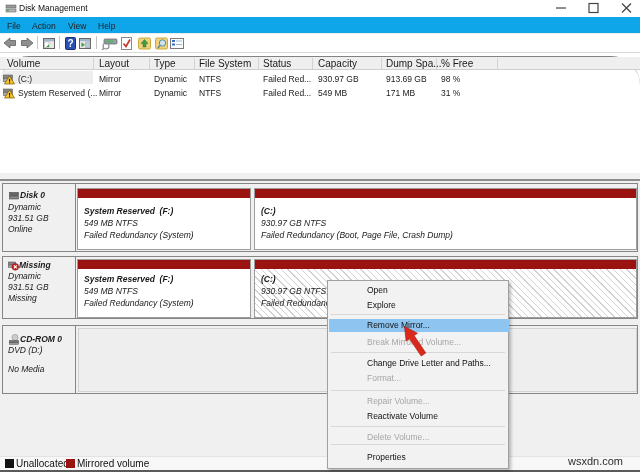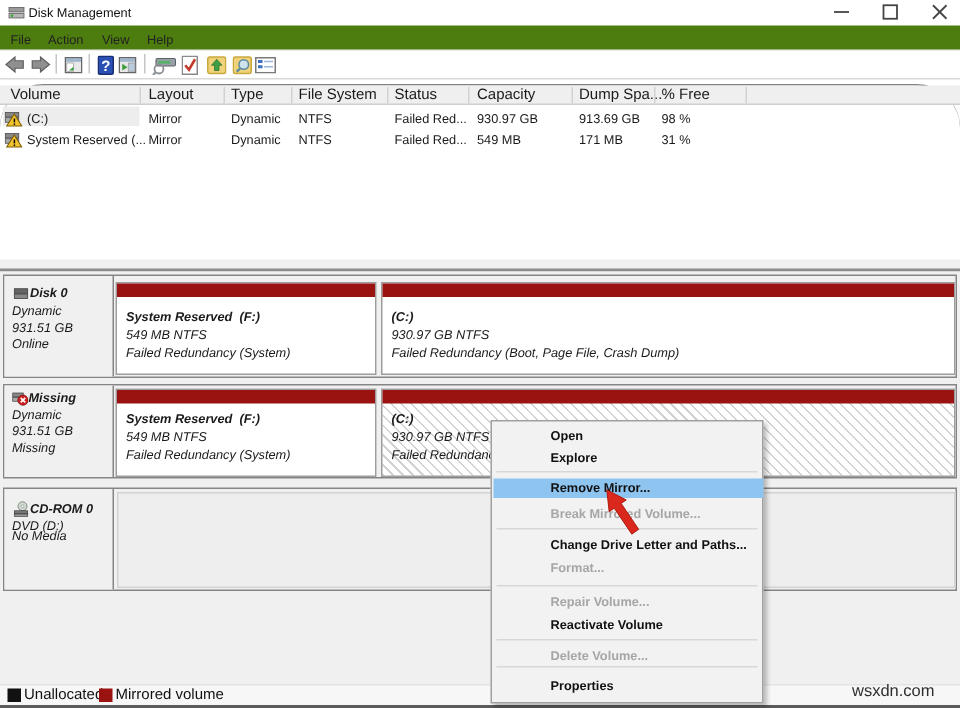--- a/index.html
+++ b/index.html
@@ -7,21 +7,21 @@
 #app {
   position:relative; width:640px; height:472px;
   font-family:"Liberation Sans", sans-serif;
   background:#fff; color:#000;
 }
 .abs { position:absolute; }
 
 #titlebar { left:0; top:0; width:640px; height:17px; background:#fff; }
 #titletext { left:19px; top:3px; font-size:8.5px; color:#111; }
 
-#menubar { left:0; top:17px; width:640px; height:17px; background:#4d7c0f; border-bottom:1px solid #ececec; font-size:8.5px; color:#222; }
+#menubar { left:0; top:17px; width:640px; height:17px; background:#0ea5e9; border-bottom:1px solid #ececec; font-size:8.5px; color:#222; }
 #menubar span { position:absolute; top:4px; }
 
 #toolbar { left:0; top:34px; width:640px; height:19px; background:#fff; border-bottom:1px solid #d9d9d9; }
 .tsep { position:absolute; top:2px; width:1px; height:13px; background:#c5c5c5; }
 
 #list { left:0; top:56px; width:640px; height:117px; background:#fff; border-top:1px solid #828282;border-radius:29px; }
 #lhead { position:absolute; left:0; top:0; width:640px; height:13px; background:#efefef; border-bottom:1px solid #cecece; font-size:10px; color:#1a1a1a; }
 #lhead span { position:absolute; top:1px; }
 .hsep { position:absolute; top:1px; width:1px; height:11px; background:#d2d2d2; }
 .lrow { position:absolute; width:640px; height:13px; font-size:8.5px; color:#1a1a1a; }
@@ -41,21 +41,21 @@
 .lgsq { position:absolute; top:2px; width:9px; height:9px; }
 
 #winbottom { left:0; top:470px; width:640px; height:2px; background:#5a5a5a; }
 
 #cmenu {
   left:327px; top:280px; width:182px; height:189px;
   background:#f2f2f2; border:1px solid #a0a0a0;
   box-shadow:2px 2px 3px rgba(0,0,0,0.25);
   font-size:8.5px; color:#111;
 }
-.mi { position:absolute; left:1px; width:180px; height:15px; line-height:15px; padding-left:38px; white-space:nowrap;font-weight:bold; }
+.mi { position:absolute; left:1px; width:180px; height:15px; line-height:15px; padding-left:38px; white-space:nowrap; }
 .mi.dis { color:#a6a6a6; }
 .mi.hl { background:#8ec4f0; }
 .msep { position:absolute; left:3px; width:174px; height:1px; background:#d7d7d7; }
 
 .hatch {
   background-image:repeating-linear-gradient(45deg,#d2d2d2 0,#d2d2d2 1px,#ffffff 1px,#ffffff 4.7px);
   background-color:#fff;
 }
 
 #wm1 { left:249px; top:46px; font-size:18.5px; color:rgba(105,105,105,0.55); }
@@ -262,21 +262,21 @@
     <div class="diskrow" style="top:144px; height:69px">
       <div class="dhead">
         <div class="abs b" style="left:17px;top:8px">CD-ROM 0</div>
         <svg class="abs" style="left:6px;top:8px" width="11" height="11" viewBox="0 0 11 11">
           <circle cx="6" cy="3.5" r="3" fill="#cfd8cf" stroke="#7d877d" stroke-width="0.6"></circle>
           <circle cx="6" cy="3.5" r="0.9" fill="#fff" stroke="#7d877d" stroke-width="0.4"></circle>
           <rect x="0.5" y="6.5" width="9" height="2" fill="#777" stroke="#333" stroke-width="0.4"></rect>
           <rect x="0.5" y="8.7" width="9" height="1.6" fill="#999" stroke="#333" stroke-width="0.4"></rect>
         </svg>
         <div class="abs" style="left:5px;top:19px">DVD (D:)</div>
-        <div class="abs" style="left:5px;top:26px">No Media</div>
+        <div class="abs" style="left:5px;top:38px">No Media</div>
       </div>
       <div class="abs" style="left:75px;top:2px;width:559px;height:64px;background:#eeeeee;border:1px solid #d2d2d2"></div>
     </div>
 
   </div>
 
   <div class="abs" id="legend">
     <div class="lgsq" style="left:5px;background:#111"></div>
     <span class="abs" style="left:16px;top:1px">Unallocated</span>
     <div class="lgsq" style="left:66px;background:#9a1310"></div>

